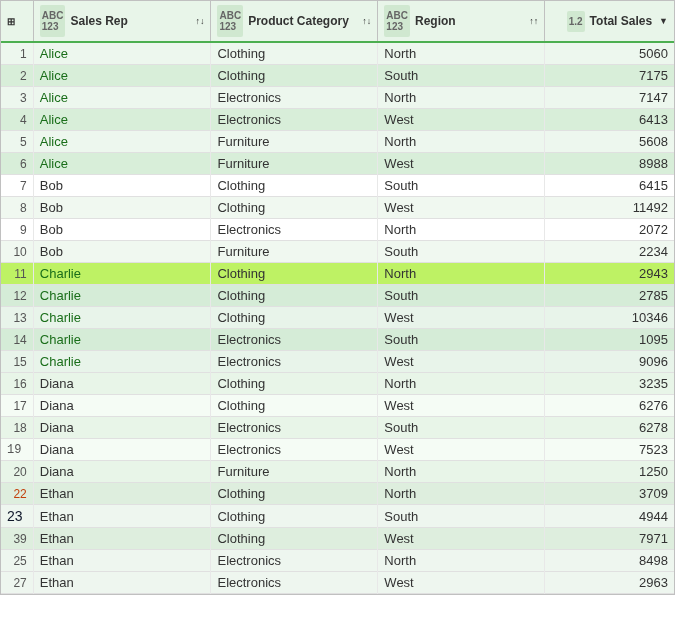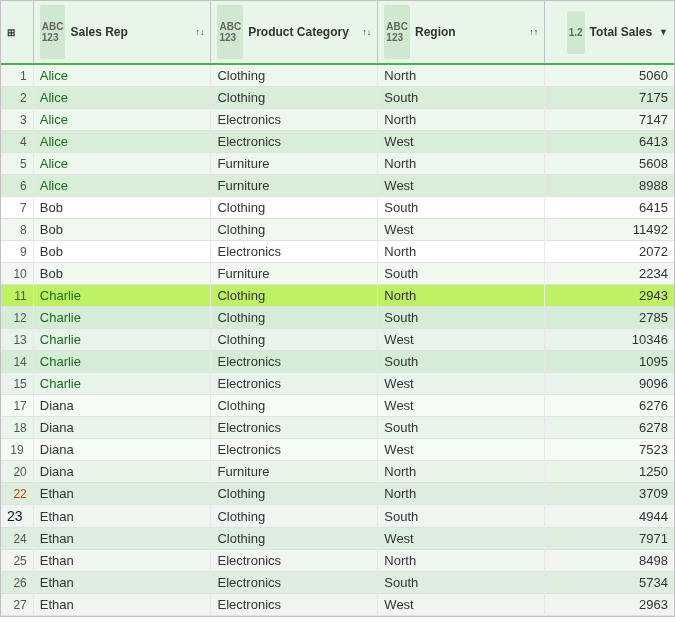--- a/index.html
+++ b/index.html
@@ -42,21 +42,21 @@
       gap: 3px;
     }
     .th-inner.right {
       justify-content: flex-end;
     }
     .col-icon {
       font-size: 10px;
       color: #666;
       background: #d0e8d0;
       border-radius: 2px;
-      padding: 16px 2px;
+      padding: 5px 2px;
       margin-right: 2px;
     }
     tbody tr {
       border-bottom: 1px solid #e0e0e0;
     }
     tbody tr:nth-child(odd) {
       background: #fff;
     }
     tbody tr:nth-child(even) {
       background: #f5fdf5;
@@ -220,36 +220,43 @@
           <td class="col-region">South</td>
           <td class="col-total">1095</td>
         </tr>
         <tr style="background: rgb(232, 244, 234);">
           <td class="col-rownum" style="text-align: right; color: rgb(85, 85, 85); font-size: 12px;">15</td>
           <td class="col-salesrep" style="color: rgb(26, 110, 26);">Charlie</td>
           <td class="col-category">Electronics</td>
           <td class="col-region">West</td>
           <td class="col-total">9096</td>
         </tr>
+        <tr style="background: rgb(232, 245, 232);">
+          <td class="col-rownum" style="text-align: right; color: rgb(85, 85, 85); font-size: 12px;">16</td>
+          <td class="col-salesrep">Diana</td>
+          <td class="col-category">Clothing</td>
+          <td class="col-region">North</td>
+          <td class="col-total">3235</td>
+        </tr>
         <tr style="background: rgb(245, 252, 245);">
           <td class="col-rownum" style="text-align: right; color: rgb(85, 85, 85); font-size: 12px;">17</td>
           <td class="col-salesrep">Diana</td>
           <td class="col-category">Clothing</td>
           <td class="col-region">West</td>
           <td class="col-total">6276</td>
         </tr>
         <tr style="background: rgb(232, 245, 232);">
           <td class="col-rownum" style="text-align: right; color: rgb(85, 85, 85); font-size: 12px;">18</td>
           <td class="col-salesrep">Diana</td>
           <td class="col-category">Electronics</td>
           <td class="col-region">South</td>
           <td class="col-total">6278</td>
         </tr>
         <tr style="background: rgb(245, 252, 245);">
-          <td class="col-rownum" style="text-align: center; color: rgb(85, 85, 85); font-size: 12px;">19</td>
+          <td class="col-rownum" style="text-align: left; color: rgb(85, 85, 85); font-size: 12px; font-family: Liberation Mono, monospace;">19</td>
           <td class="col-salesrep">Diana</td>
           <td class="col-category">Electronics</td>
           <td class="col-region">West</td>
           <td class="col-total">7523</td>
         </tr>
         <tr style="background: rgb(232, 245, 232);">
           <td class="col-rownum" style="text-align: right; color: rgb(85, 85, 85); font-size: 12px;">20</td>
           <td class="col-salesrep">Diana</td>
           <td class="col-category">Furniture</td>
           <td class="col-region">North</td>
@@ -263,39 +270,32 @@
           <td class="col-total">3709</td>
         </tr>
         <tr style="background: rgb(238, 246, 239);">
           <td class="col-rownum" style="text-align: left; color: #0f172a; font-size: 14px;">23</td>
           <td class="col-salesrep">Ethan</td>
           <td class="col-category">Clothing</td>
           <td class="col-region">South</td>
           <td class="col-total">4944</td>
         </tr>
         <tr style="background: rgb(222, 238, 222);">
-          <td class="col-rownum" style="text-align: right; color: rgb(85, 85, 85); font-size: 12px;">24</td>
+          <td class="col-rownum" style="text-align: right; color: rgb(85, 85, 85); font-size: 12px;">39</td>
           <td class="col-salesrep">Ethan</td>
           <td class="col-category">Clothing</td>
           <td class="col-region">West</td>
           <td class="col-total">7971</td>
         </tr>
         <tr style="background: rgb(238, 246, 239);">
           <td class="col-rownum" style="text-align: right; color: rgb(85, 85, 85); font-size: 12px;">25</td>
           <td class="col-salesrep">Ethan</td>
           <td class="col-category">Electronics</td>
           <td class="col-region">North</td>
           <td class="col-total">8498</td>
-        </tr>
-        <tr style="background: rgb(222, 238, 222);">
-          <td class="col-rownum" style="text-align: right; color: rgb(85, 85, 85); font-size: 12px;">26</td>
-          <td class="col-salesrep">Ethan</td>
-          <td class="col-category">Electronics</td>
-          <td class="col-region">South</td>
-          <td class="col-total">5734</td>
         </tr>
         <tr style="background: rgb(238, 246, 239);">
           <td class="col-rownum" style="text-align: right; color: rgb(85, 85, 85); font-size: 12px;">27</td>
           <td class="col-salesrep">Ethan</td>
           <td class="col-category">Electronics</td>
           <td class="col-region">West</td>
           <td class="col-total">2963</td>
         </tr>
       </tbody>
   </table>

